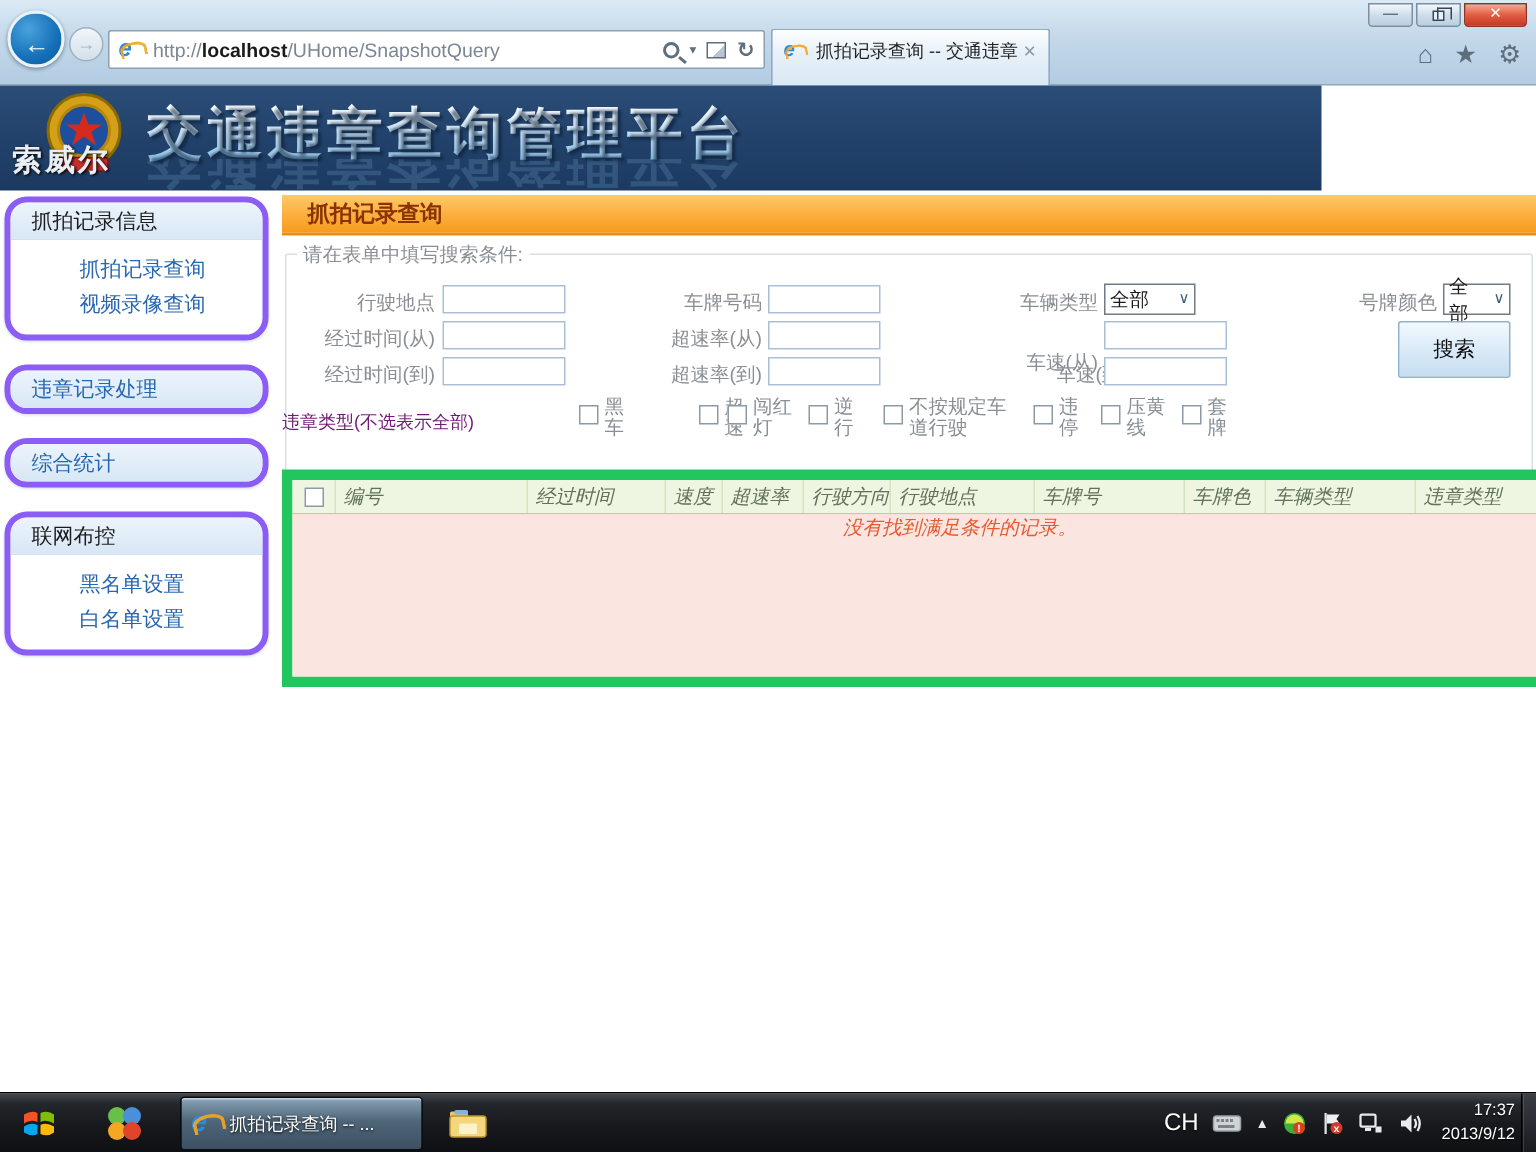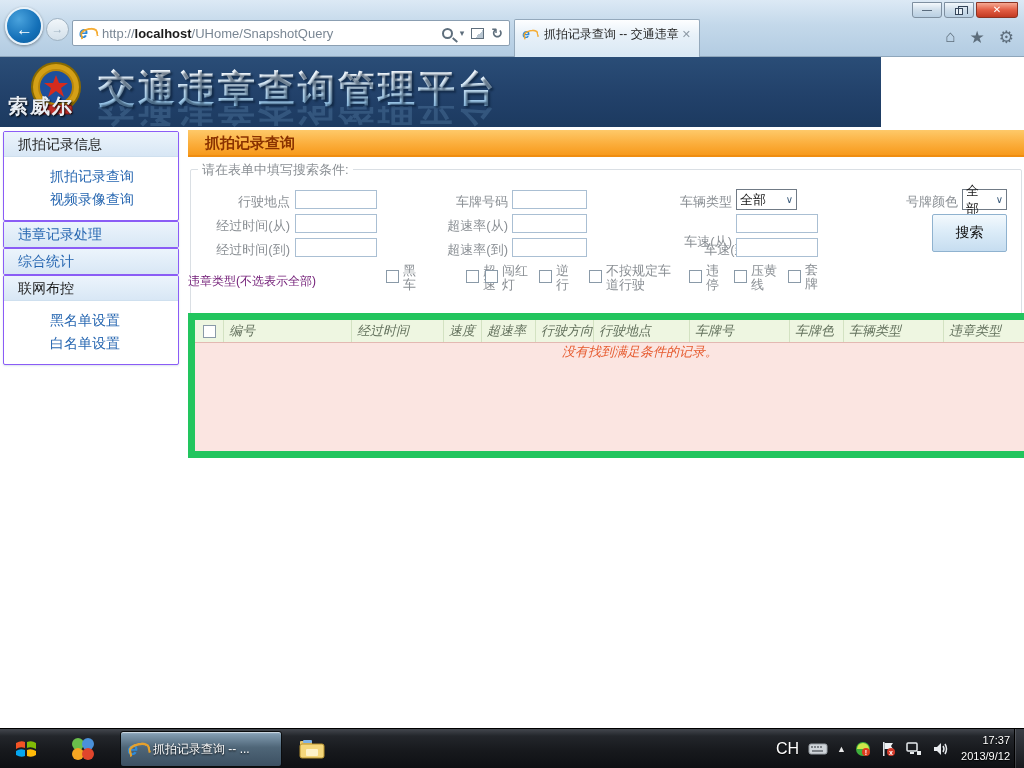--- a/index.html
+++ b/index.html
@@ -56,21 +56,21 @@
   .brand { position:absolute; left:8px; top:36px; font-size:20px; font-weight:bold; color:#e9eef4;
     text-shadow:1px 1px 2px #000; letter-spacing:2px; z-index:3; }
   .site-title { position:absolute; left:98px; top:7px; font-size:37px; font-weight:bold; letter-spacing:3px;
     background:linear-gradient(180deg,#f2f9ff 20%,#a8d0ee 70%,#6fa8d6); -webkit-background-clip:text; background-clip:text;
     color:transparent; text-shadow:2px 2px 2px rgba(8,25,48,.55); z-index:2; }
   .site-title-reflect { position:absolute; left:98px; top:49px; font-size:37px; font-weight:bold; letter-spacing:3px;
     color:#7fb0d8; transform:scaleY(-1); opacity:.22; height:26px; overflow:hidden; z-index:1; }
 
   
   .sidebar { position:absolute; left:3px; top:131px; width:176px; }
-  .side-box { border:1px solid #8b5cf6; border-radius:2px; background:#fff; margin-bottom:0; overflow:hidden;
+  .side-box { border:4px solid #8b5cf6; border-radius:15px; background:#fff; margin-bottom:16px; overflow:hidden;
     box-shadow:0 1px 2px rgba(150,175,200,.35); }
   .side-head { height:25px; line-height:25px; padding-left:14px; font-size:14px; color:#1c1c1c;
     background:linear-gradient(180deg,#ecf4fc,#d8e7f5); border-bottom:1px solid #cfe0ef; }
   .side-head.link-style { color:#2767b1; border-bottom:none; }
   .side-items { padding:8px 0 9px 0; }
   .side-item { padding-left:46px; font-size:14px; line-height:23px; color:#2767b1; cursor:pointer; white-space:nowrap; }
 
   
   .main { position:absolute; left:188px; top:130px; width:836px; }
   .page-bar { height:27px; background:linear-gradient(180deg,#fec969 0%,#fbae3c 55%,#f79a1c 100%);
@@ -261,21 +261,21 @@
       <div class="vio-item" style="left:501px;">
         <span class="vio-cb"></span>
         <span class="vio-txt" style="width:15px;">违停</span>
       </div>
       <div class="vio-item" style="left:546px;">
         <span class="vio-cb"></span>
         <span class="vio-txt" style="width:29px;">压黄线</span>
       </div>
       <div class="vio-item" style="left:600px;">
         <span class="vio-cb"></span>
-        <span class="vio-txt" style="width:15px;font-family:Liberation Mono, monospace;">套牌</span>
+        <span class="vio-txt" style="width:15px;">套牌</span>
       </div>
     </div>
   </div>
 
   <div class="results">
     <div class="thead">
       <span class="th cb-col" style="width:29px;">
           <span class="th-cb"></span>
         </span>
       <span class="th" style="width:128px;">编号</span>

